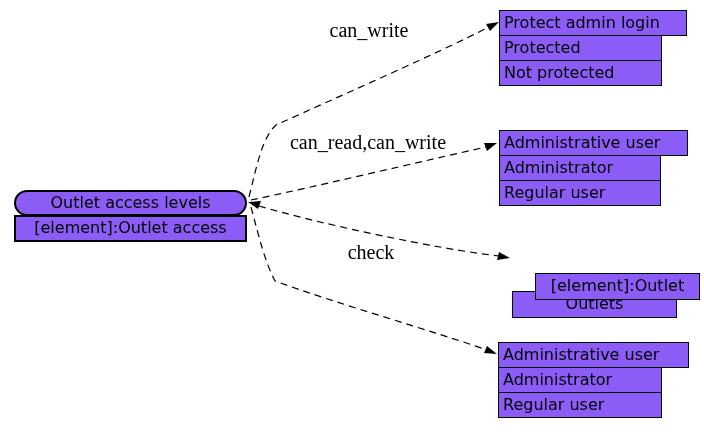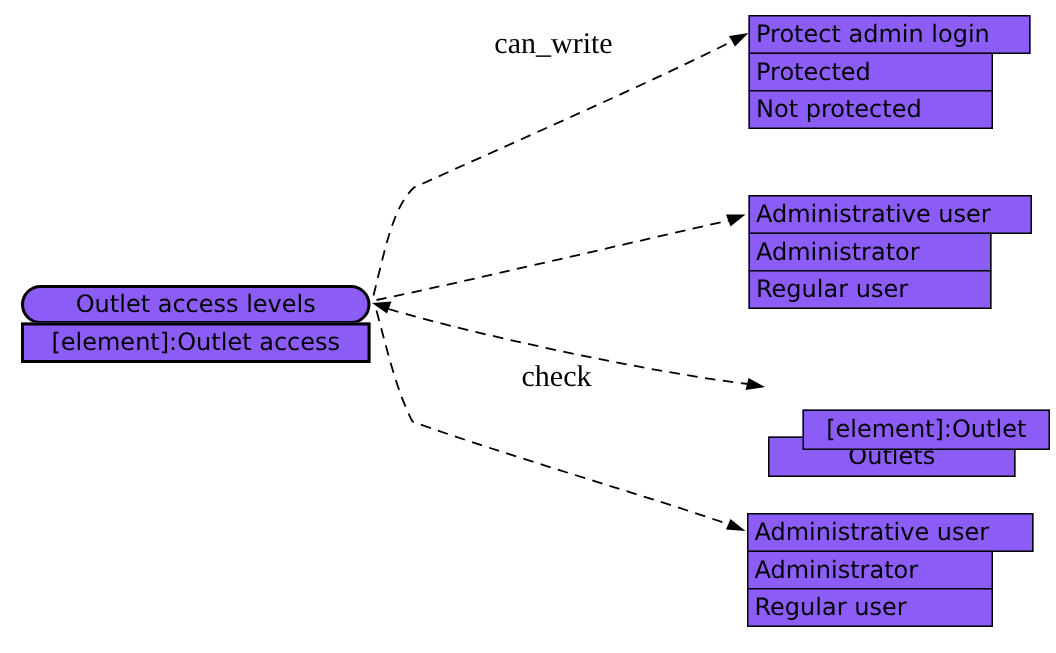--- a/index.html
+++ b/index.html
@@ -67,15 +67,16 @@
   <div class="node-cell cell-left" style="left:499px;top:180px;width:162px;height:26px;">Regular user</div>
 
   <div class="node-cell cell-center" style="left:512px;top:247px;width:165px;height:27px;margin-top:44px;">Outlets</div>
   <div class="node-cell cell-center" style="left:535px;top:273px;width:165px;height:27px;">[element]:Outlet</div>
 
   <div class="node-cell cell-left" style="left:498px;top:342px;width:191px;height:26px;">Administrative user</div>
   <div class="node-cell cell-left" style="left:498px;top:367px;width:164px;height:26px;">Administrator</div>
   <div class="node-cell cell-left" style="left:498px;top:392px;width:164px;height:26px;">Regular user</div>
 
   <div class="edge-label" style="left:369px;top:30px;">can_write</div>
+  <div class="edge-label" style="left:368px;top:142px;">can_read,can_write</div>
   <div class="edge-label" style="left:371px;top:208px;margin-top:44px;">check</div>
 
 </div>
 
 </body></html>

